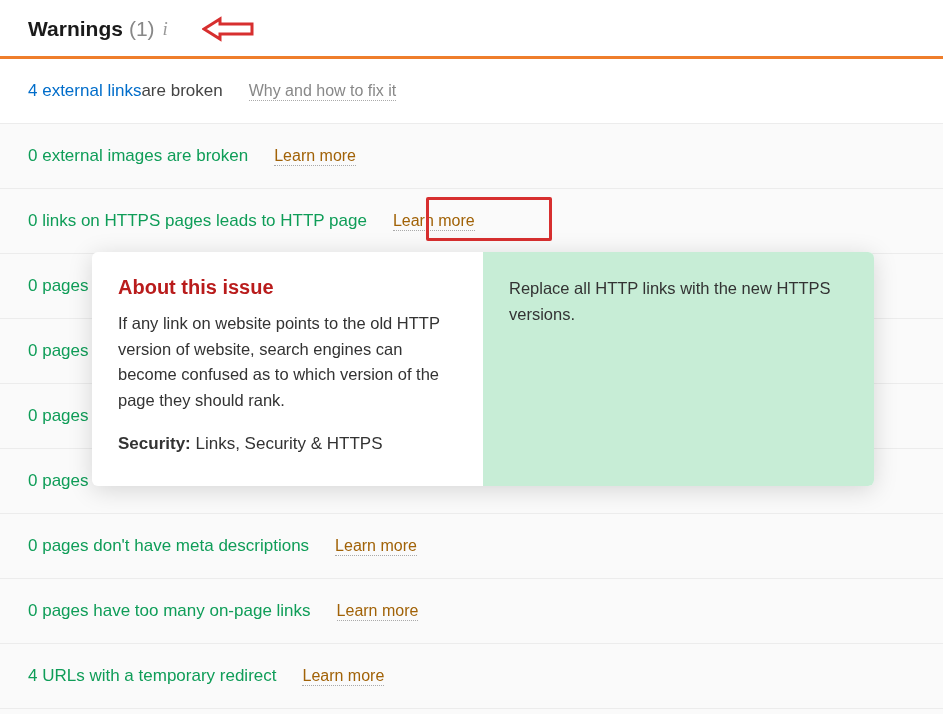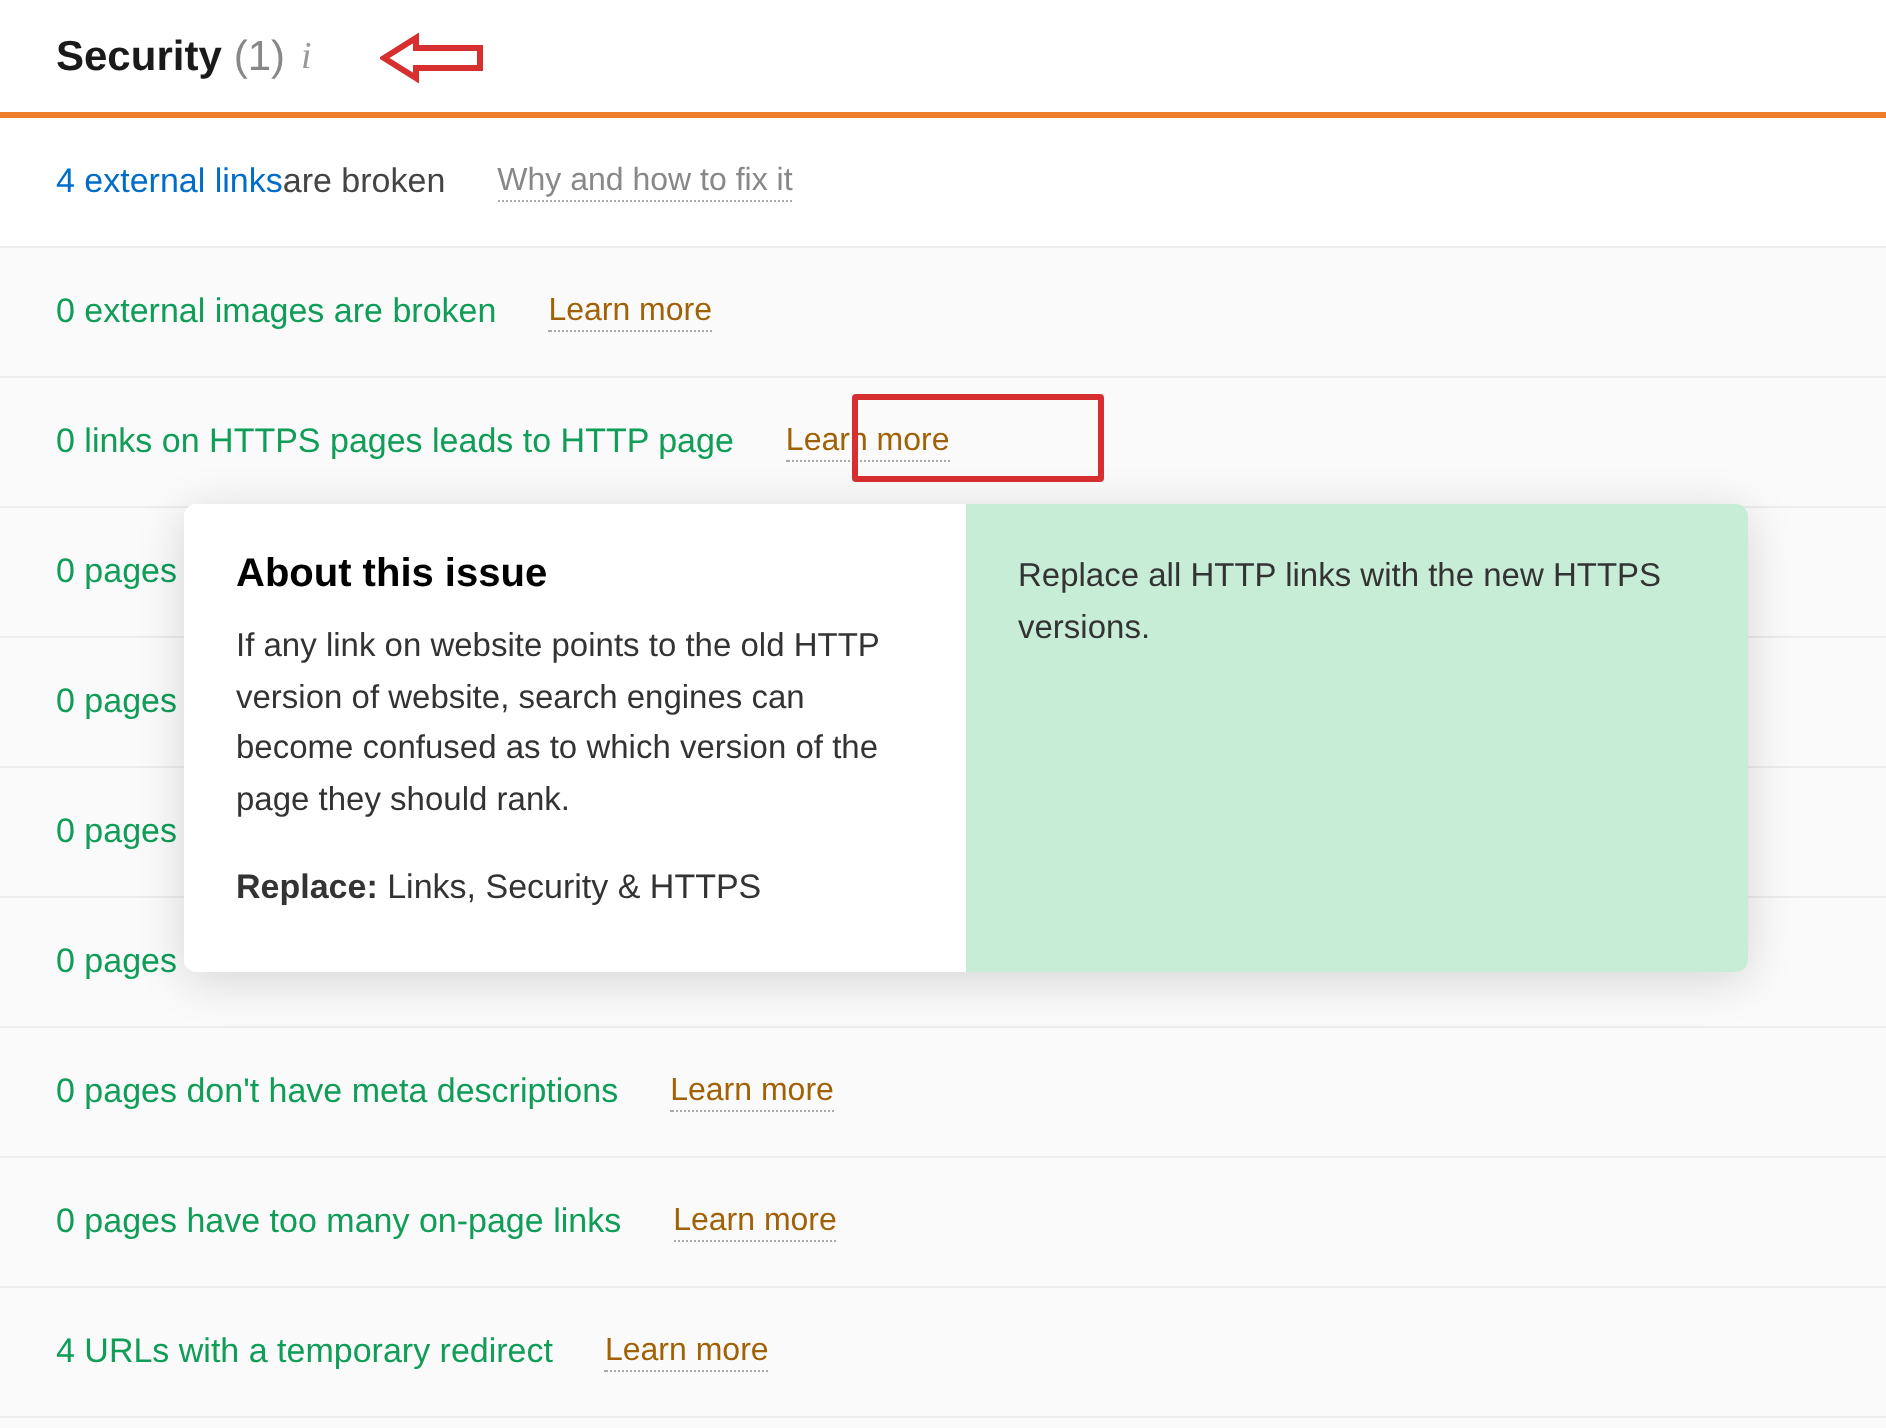--- a/index.html
+++ b/index.html
@@ -94,37 +94,37 @@
       flex: 1;
       padding: 24px 26px 28px;
       background: #c7edd6;
       border-top-right-radius: 6px;
       border-bottom-right-radius: 6px;
     }
     .tooltip h3 {
       font-size: 20px;
       font-weight: 700;
       margin-bottom: 12px;
-      color: #000000;
+      color: #b91c1c;
     }
     .tooltip p {
       font-size: 16.5px;
       line-height: 1.55;
       color: #333;
     }
     .tooltip .cat { margin-top: 18px; font-size: 17px; }
     .tooltip .cat b { font-weight: 700; }
     .container { position: relative; }
   </style>
 </head>
 <body>
 
 <div class="container">
   <div class="header">
-    <span class="header-title">Security</span>
+    <span class="header-title">Warnings</span>
     <span class="header-count">(1)</span>
     <span class="info-icon">i</span>
     <span class="arrow-icon">
       <svg width="54" height="26" viewBox="0 0 54 26">
         <path d="M 2 13 L 18 3 L 18 8 L 50 8 L 50 18 L 18 18 L 18 23 Z" fill="none" stroke="#d72f2f" stroke-width="3" stroke-linejoin="miter"></path>
       </svg>
     </span>
   </div>
 
   <div class="row first">
@@ -170,21 +170,21 @@
   <div class="row">
     <span class="zero-text">4 URLs with a temporary redirect</span>
     <span class="learn-more">Learn more</span>
   </div>
 
   <div class="tooltip">
     <div class="tooltip-left">
       <h3>About this issue</h3>
       <p>If any link on website points to the old HTTP version of website, search engines can become confused as to which version of the page they should rank.</p>
       <p class="cat">
-        <b>Replace:</b><span> Links, Security &amp; HTTPS</span>
+        <b>Security:</b><span> Links, Security &amp; HTTPS</span>
       </p>
     </div>
     <div class="tooltip-right">
       <p>Replace all HTTP links with the new HTTPS versions.</p>
     </div>
   </div>
 
 </div>
 
 </body></html>

